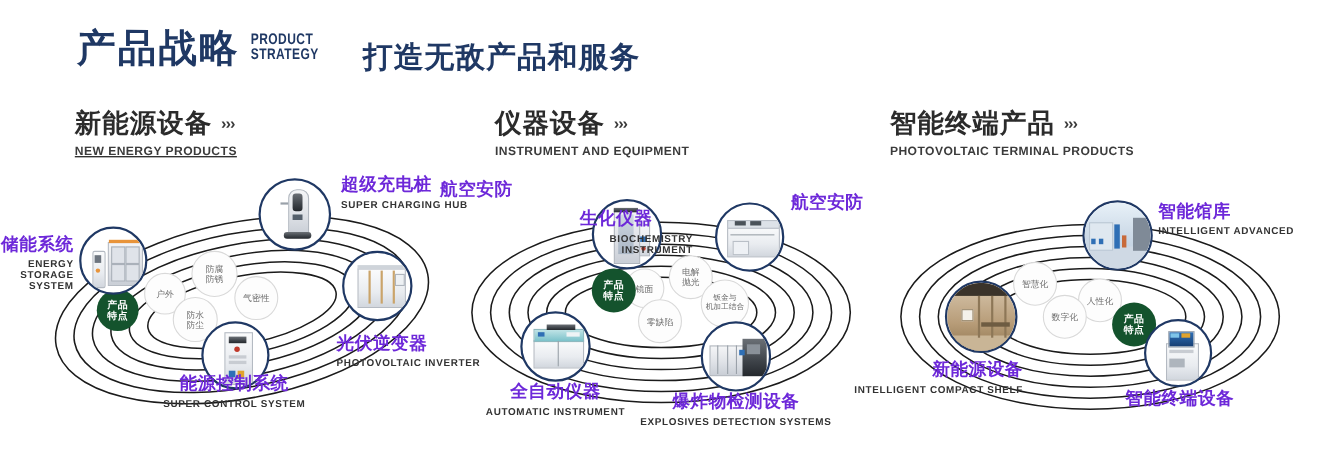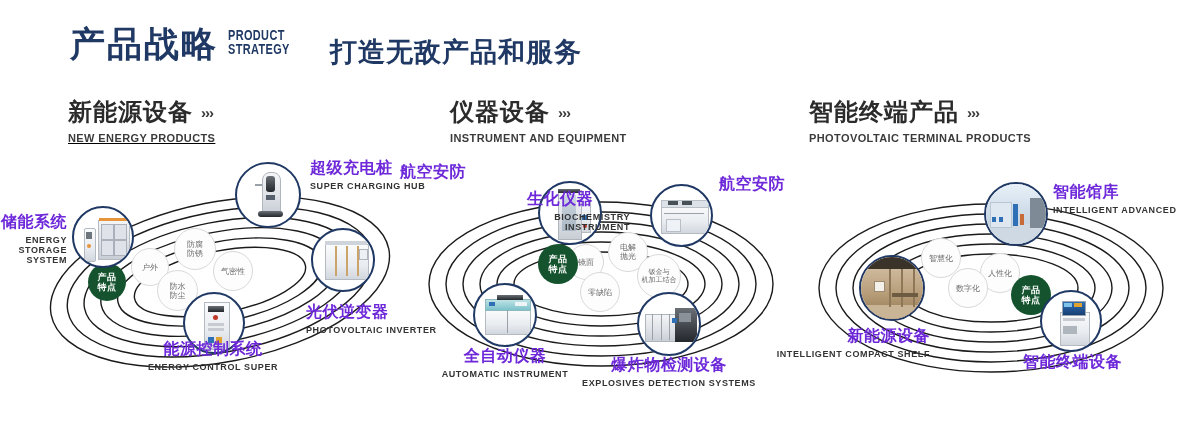--- a/index.html
+++ b/index.html
@@ -204,21 +204,21 @@
         <div class="dev dark" style="left:23px;top:12px;width:16px;height:6px;"></div>
         <div class="dev" style="left:28px;top:21px;width:5px;height:5px;background:#c0392b;border-radius:50%;"></div>
         <div class="dev" style="left:23px;top:29px;width:16px;height:3px;background:#c8ccd2;"></div>
         <div class="dev" style="left:23px;top:34px;width:16px;height:3px;background:#c8ccd2;"></div>
         <div class="dev" style="left:23px;top:43px;width:6px;height:6px;background:#2f6fb5;"></div>
         <div class="dev" style="left:31px;top:43px;width:6px;height:6px;background:#e0a32e;"></div>
       </div>
     </div>
     <div class="cap center" style="left:78px;top:189px;width:230px;">
       <span class="cn">能源控制系统</span>
-      <span class="en">ENERGY CONTROL SUPER</span>
+      <span class="en">SUPER CONTROL SYSTEM</span>
     </div>
   </div>
 
   <div class="group" style="left:405px;">
     <svg class="rings" viewBox="0 0 400 265">
       <g fill="none" stroke="#1b1b1b" stroke-width="1.4">
         <ellipse cx="196" cy="134" rx="172" ry="82"></ellipse>
         <ellipse cx="196" cy="134" rx="155" ry="72"></ellipse>
         <ellipse cx="196" cy="134" rx="138" ry="62"></ellipse>
         <ellipse cx="196" cy="134" rx="121" ry="52"></ellipse>

